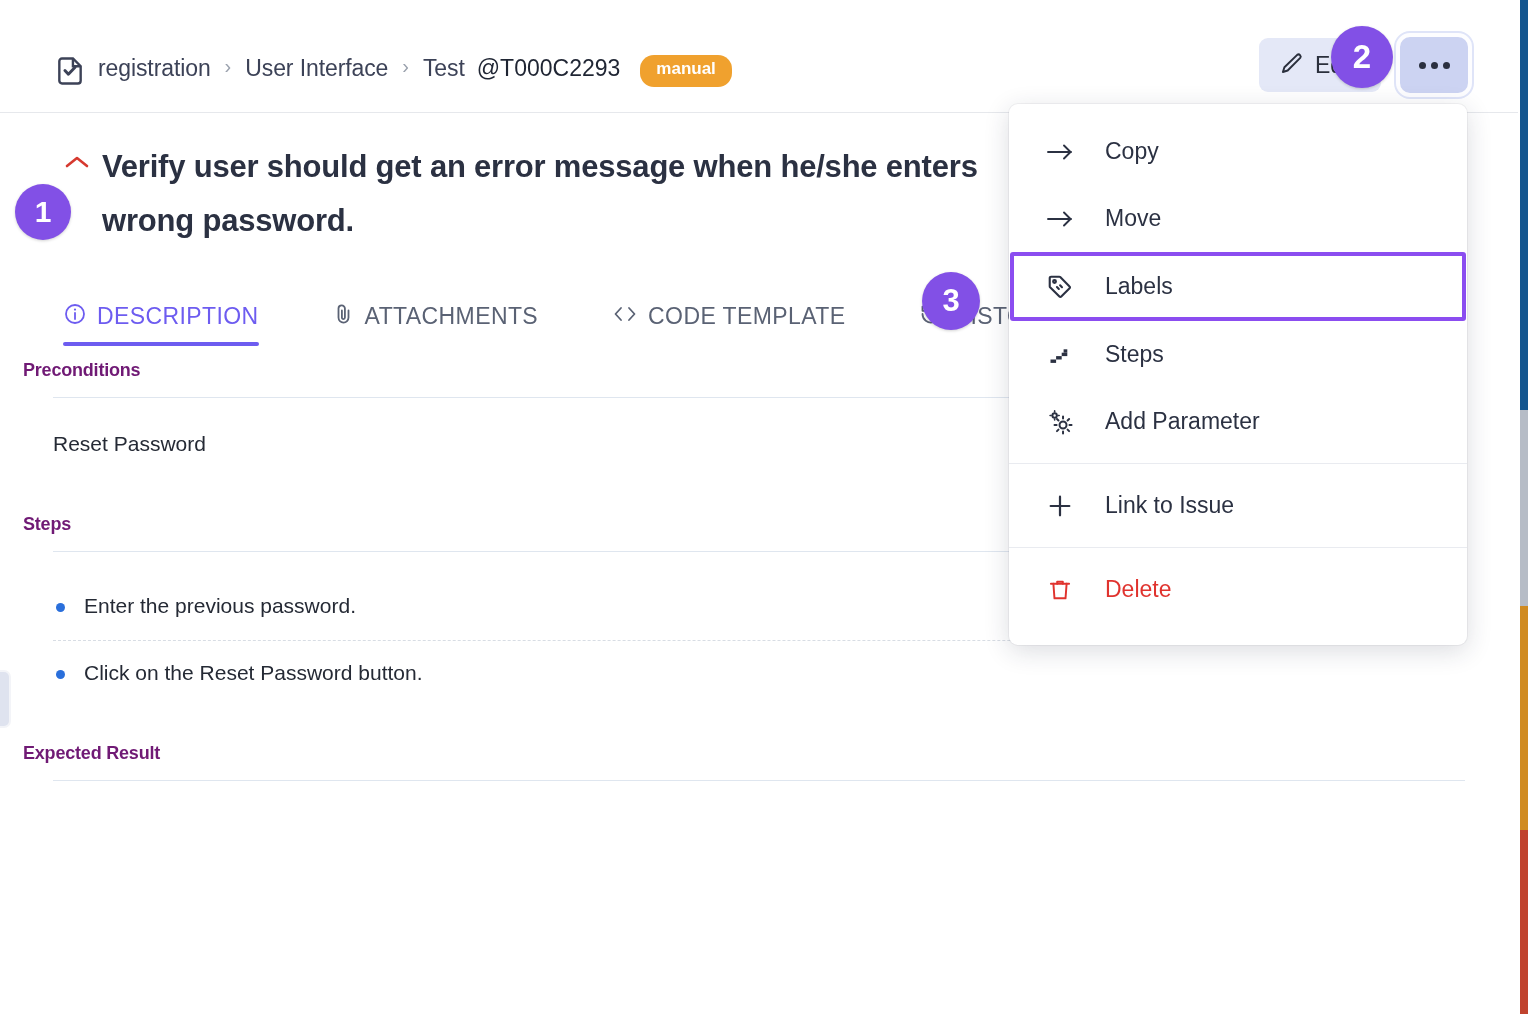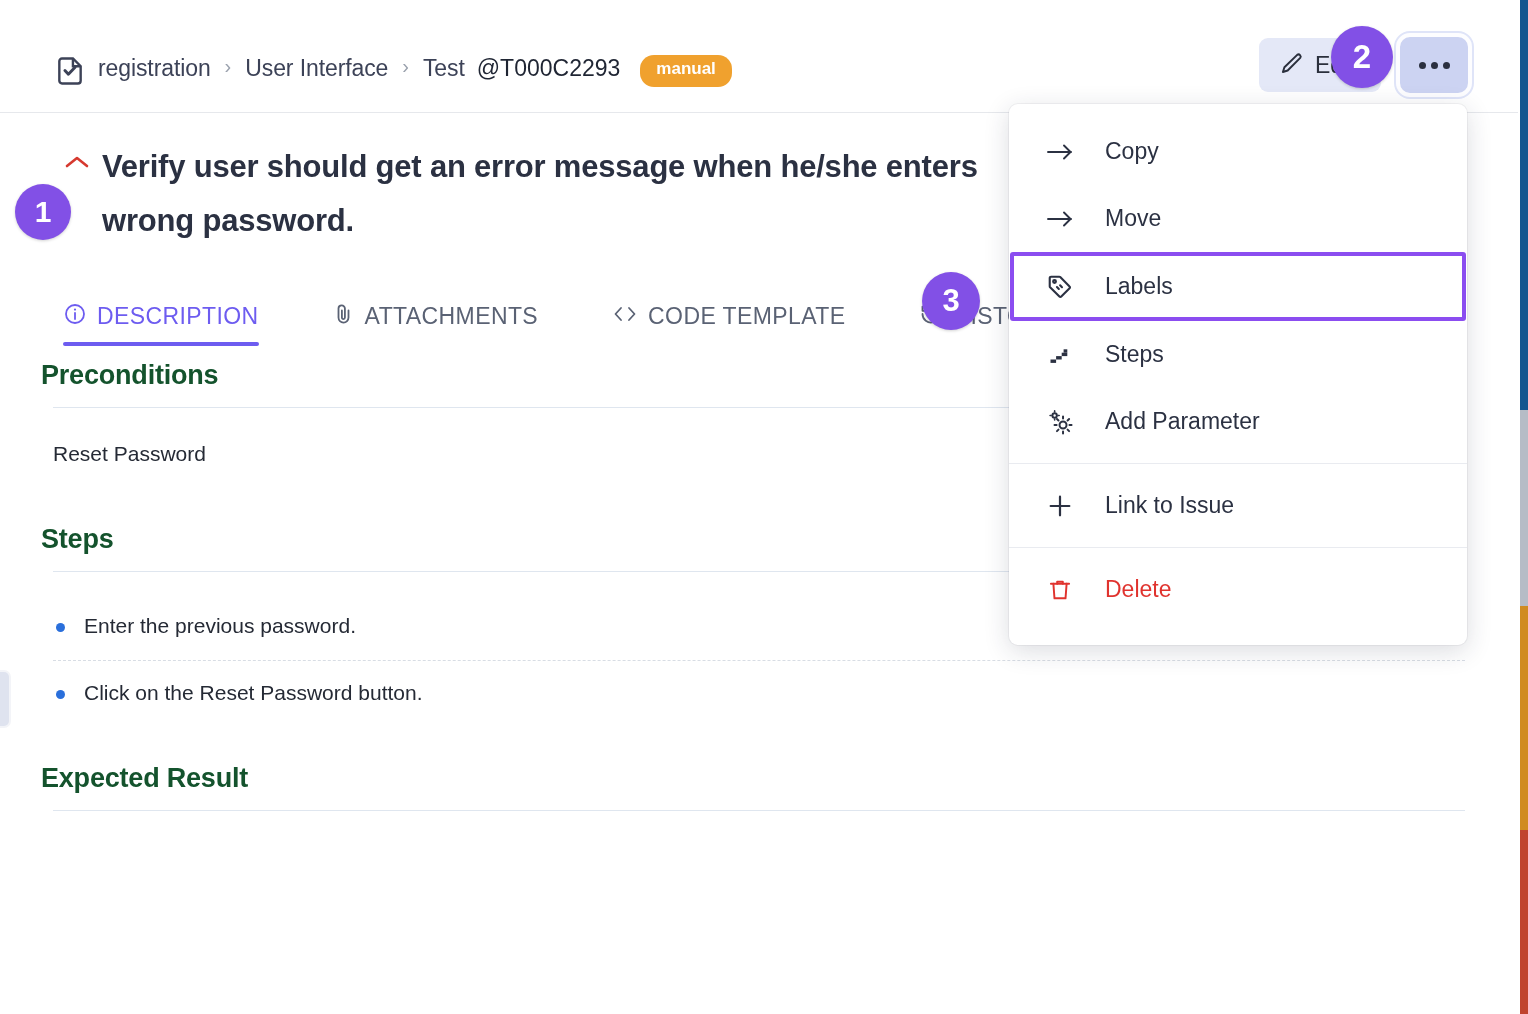--- a/index.html
+++ b/index.html
@@ -173,24 +173,24 @@
   }
   .tab-icon { flex: none; display: block; }
 
   
   .content {
     position: absolute;
     left: 0; top: 360px;
     width: 1518px;
   }
   .sec-head {
-    color: #14532d;
-    font-size: 27px;
+    color: #701a75;
+    font-size: 18px;
     font-weight: bold;
-    margin: 0 0 0 41px;
+    margin: 0 0 0 23px;
     letter-spacing: -0.2px;
   }
   .sec-rule {
     margin: 16px 53px 0 53px;
     height: 1px;
     background: #dfe6ef;
   }
   .body-text {
     margin: 34px 0 0 53px;
     font-size: 21px;

